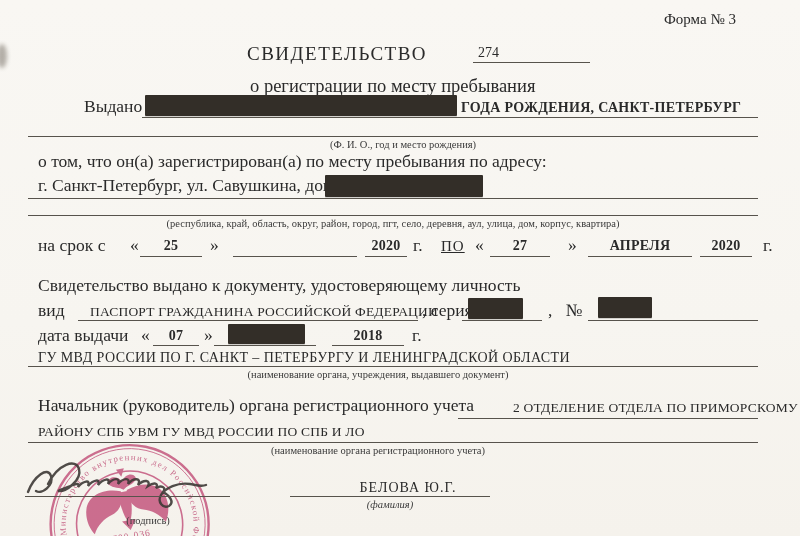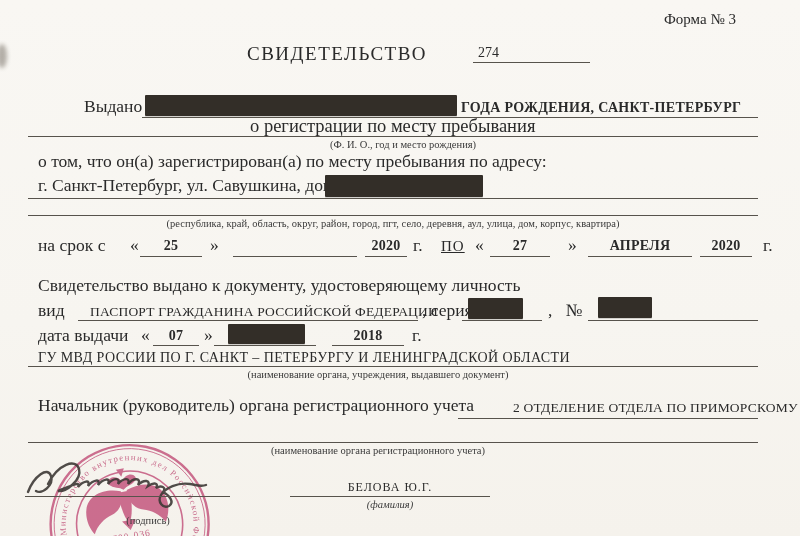--- a/index.html
+++ b/index.html
@@ -26,21 +26,21 @@
 
 <div class="page">
 
   <div class="abs smudge" style="left:-3px;top:44px;width:10px;height:24px;"></div>
 
   <div class="abs" style="left:664px;top:11px;font-size:15px;">Форма № 3</div>
 
   <div class="abs" style="left:247px;top:43px;font-size:19px;letter-spacing:1.5px;">СВИДЕТЕЛЬСТВО</div>
   <div class="abs" style="left:478px;top:45px;font-size:14px;">274</div>
   <div class="abs line" style="left:473px;top:62px;width:117px;"></div>
-  <div class="abs" style="left:250px;top:76px;font-size:18.5px;margin-top:40px;">о регистрации по месту пребывания</div>
+  <div class="abs" style="left:250px;top:76px;font-size:18.5px;">о регистрации по месту пребывания</div>
 
   <div class="abs t" style="left:84px;top:97px;">Выдано</div>
   <div class="abs bar" style="left:145px;top:95px;width:312px;height:21px;"></div>
   <div class="abs b14" style="left:461px;top:100px;">ГОДА РОЖДЕНИЯ, САНКТ-ПЕТЕРБУРГ</div>
   <div class="abs line" style="left:142px;top:117px;width:616px;"></div>
   <div class="abs line" style="left:28px;top:136px;width:730px;"></div>
   <div class="abs t" style="left:38px;top:152px;">о том, что он(а) зарегистрирован(а) по месту пребывания по адресу:</div>
 
   <div class="abs cap" style="left:28px;top:139px;width:750px;">(Ф. И. О., год и место рождения)</div>
 
@@ -94,20 +94,21 @@
   <div class="abs b14 center" style="left:332px;top:328px;width:72px;">2018</div>
   <div class="abs t" style="left:412px;top:326px;">г.</div>
 
   <div class="abs caps14" style="left:38px;top:350px;">ГУ  МВД  РОССИИ  ПО  Г. САНКТ – ПЕТЕРБУРГУ  И  ЛЕНИНГРАДСКОЙ ОБЛАСТИ</div>
   <div class="abs line" style="left:28px;top:366px;width:730px;"></div>
   <div class="abs t" style="left:38px;top:396px;">Начальник (руководитель) органа регистрационного учета</div>
 
   <div class="abs cap" style="left:28px;top:369px;width:700px;">(наименование органа, учреждения, выдавшего документ)</div>
   <div class="abs caps13" style="left:467px;top:400px;padding-left:46px;">2 ОТДЕЛЕНИЕ ОТДЕЛА  ПО ПРИМОРСКОМУ</div>
   <div class="abs line" style="left:458px;top:418px;width:300px;"></div>
+  <div class="abs caps13" style="left:38px;top:424px;">РАЙОНУ СПБ УВМ  ГУ  МВД РОССИИ  ПО СПБ  И  ЛО</div>
   <div class="abs line" style="left:28px;top:442px;width:730px;"></div>
   <div class="abs cap" style="left:28px;top:445px;width:700px;">(наименование органа регистрационного учета)</div>
 
   <svg class="abs" style="left:20px;top:433px;transform:rotate(-10deg);opacity:.82;" width="220" height="175" viewBox="0 0 220 175">
     <g stroke="#c2517a" fill="none">
       <circle cx="109" cy="91" r="79" stroke-width="2.4"></circle>
       <circle cx="109" cy="91" r="75.5" stroke-width="0.9"></circle>
       <circle cx="109" cy="91" r="53" stroke-width="1.6"></circle>
     </g>
     <defs>
@@ -128,17 +129,17 @@
     <text x="109" y="106" text-anchor="middle" font-size="9.5" letter-spacing="1" fill="#bd4a73">780-036</text>
   </svg>
 
   <svg class="abs" style="left:18px;top:452px;" width="220" height="58" viewBox="0 0 220 58">
     <path d="M10 40 C16 24 30 14 33 24 C36 33 24 43 18 39 M30 32 C40 12 58 6 61 17 C64 28 48 40 40 39 C55 33 63 29 60 35 C65 29 73 27 70 34 C75 28 83 26 80 33 C85 27 93 25 90 32 C95 26 103 25 100 32 C105 26 113 25 110 32 C116 25 124 26 120 33 C126 27 133 28 130 34 C136 30 141 31 138 36 C143 33 149 35 145 40 C151 43 157 50 151 54 C145 57 139 50 143 43 C147 36 160 30 172 32 C178 33 183 35 188 33" stroke="#3d3935" stroke-width="2.4" fill="none" stroke-linecap="round" opacity="0.9"></path>
   </svg>
 
   <div class="abs line" style="left:25px;top:496px;width:205px;"></div>
   <div class="abs cap" style="left:98px;top:515px;width:100px;">(подпись)</div>
 
-  <div class="abs center" style="left:290px;top:480px;width:200px;font-size:12px;letter-spacing:1px;">БЕЛОВА  Ю.Г.</div>
+  <div class="abs center" style="left:308px;top:480px;width:200px;font-size:14px;letter-spacing:1px;">БЕЛОВА  Ю.Г.</div>
   <div class="abs line" style="left:290px;top:496px;width:200px;"></div>
   <div class="abs cap" style="left:290px;top:499px;width:200px;font-style:italic;">(фамилия)</div>
 
 </div>
 
 </body></html>

